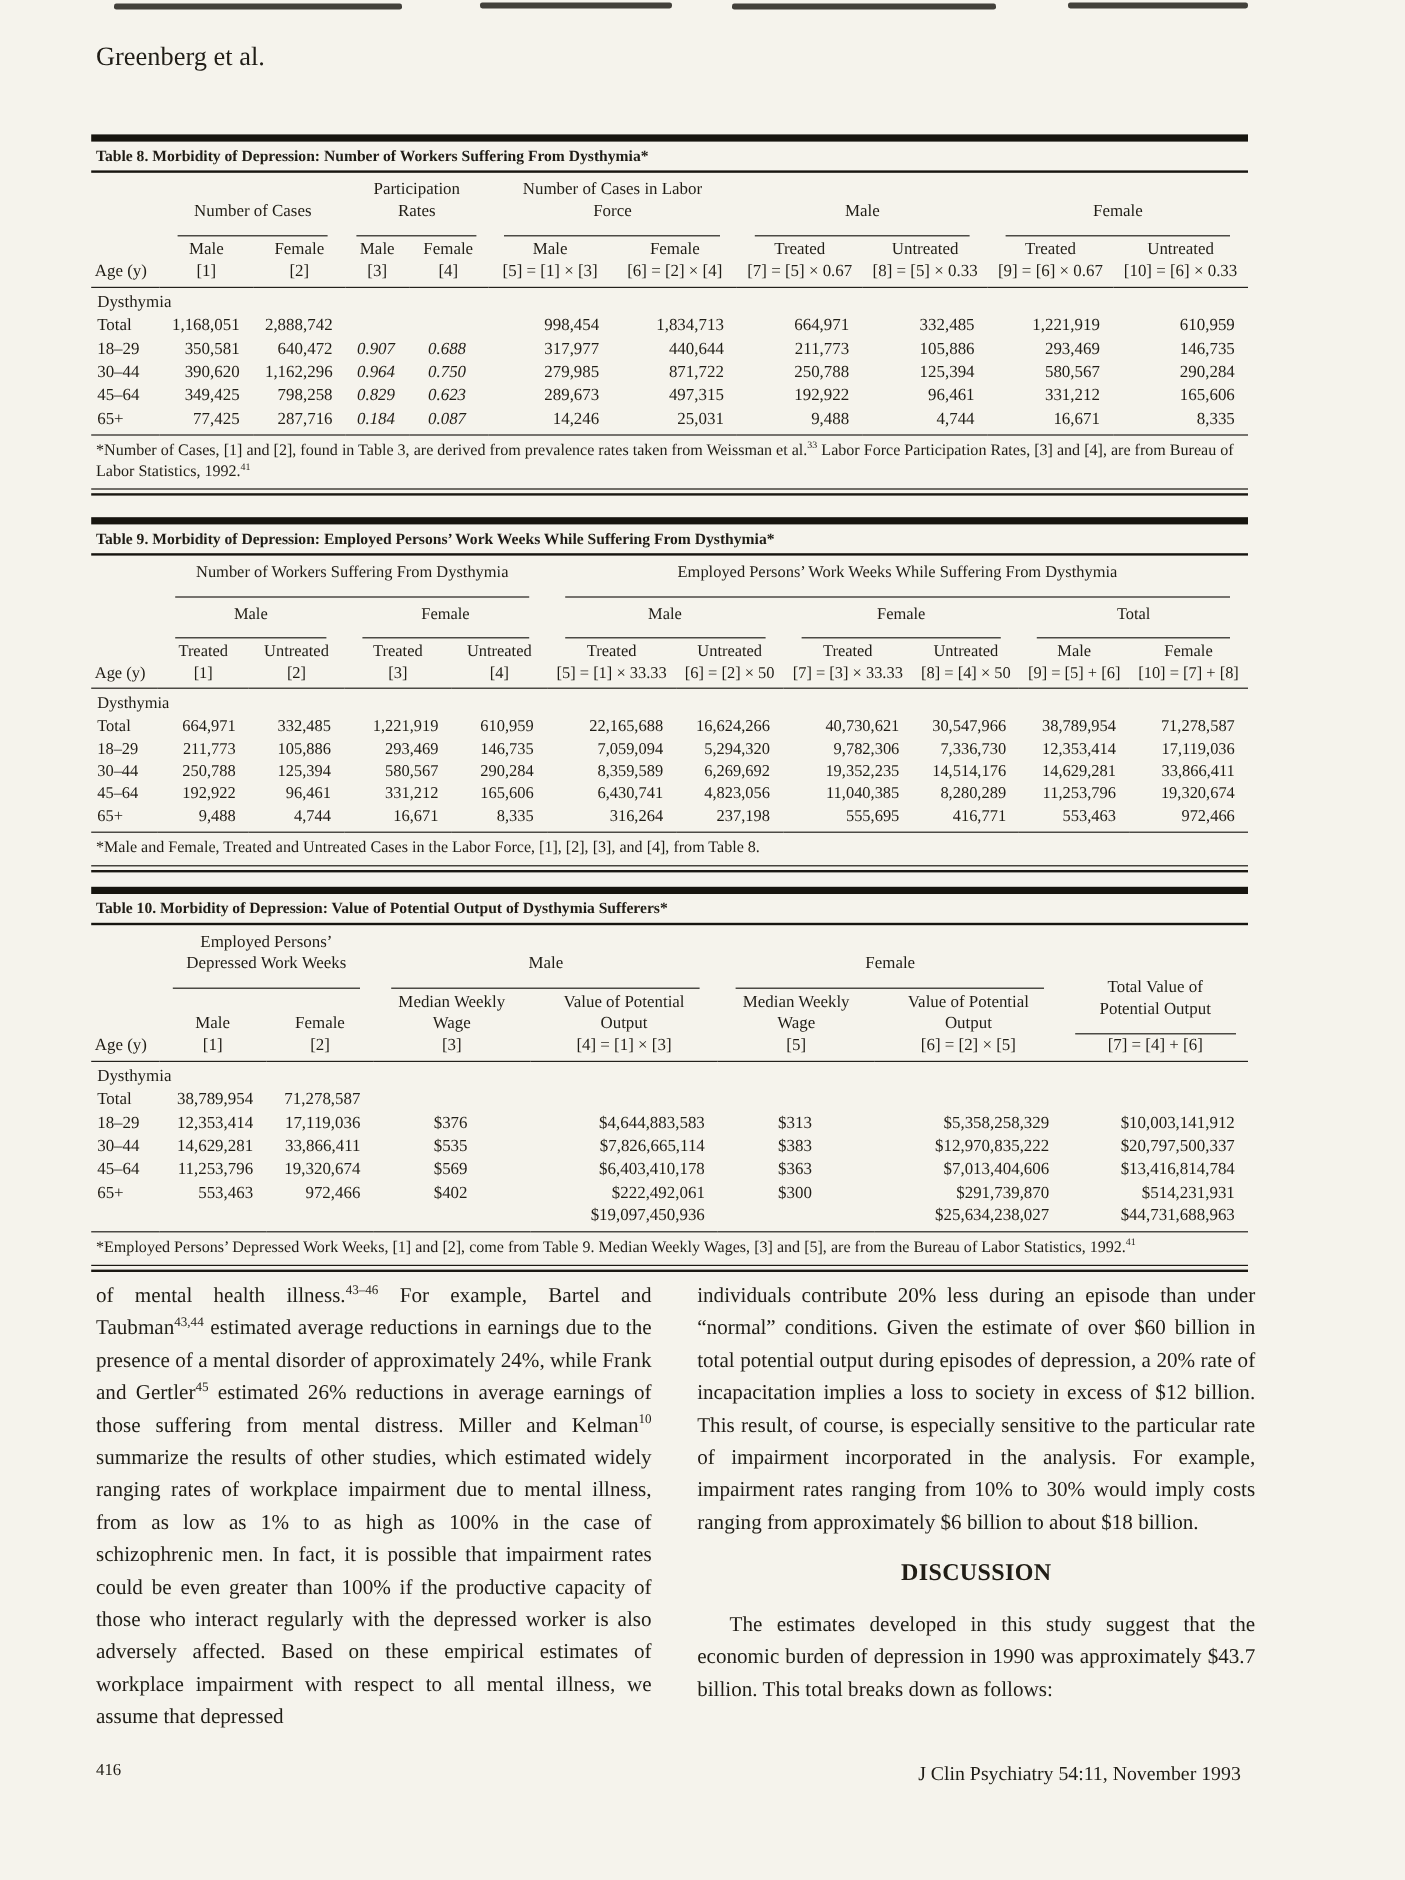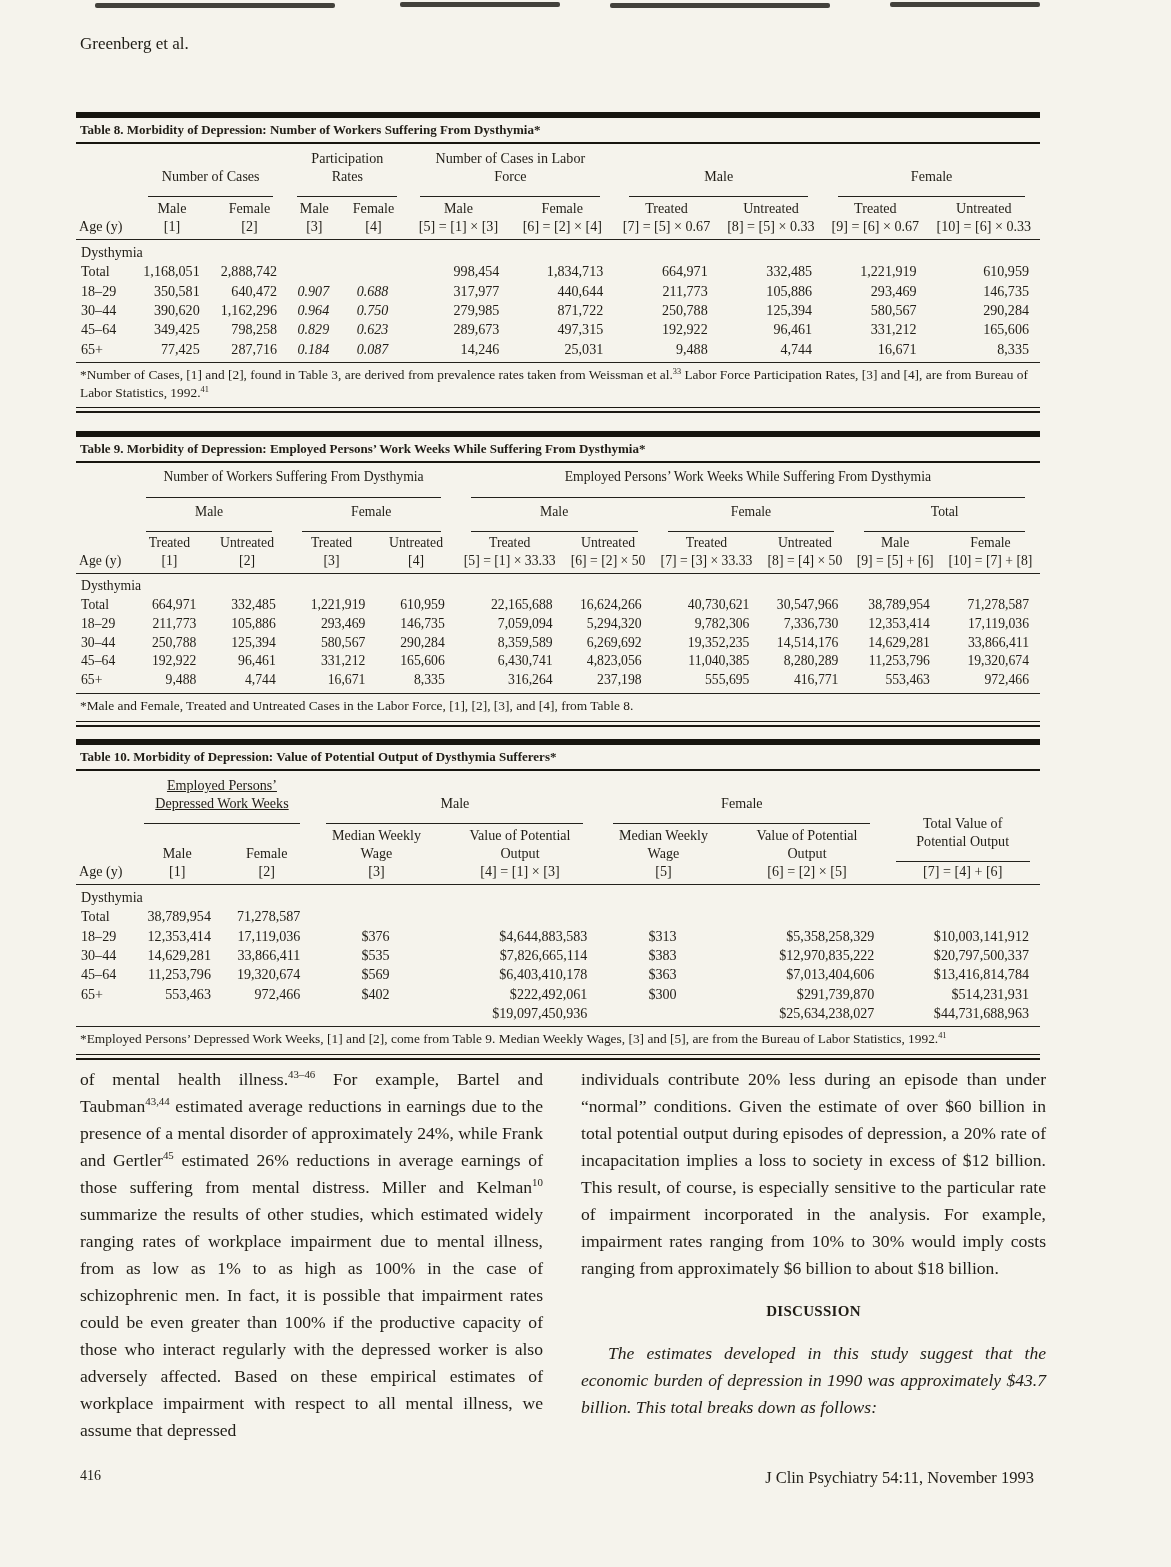--- a/index.html
+++ b/index.html
@@ -2,55 +2,55 @@
 <html><head>
 <meta charset="utf-8">
 <style>
   html,body{margin:0;padding:0;}
   body{
     width:1171px;height:1567px;position:relative;overflow:hidden;
     background:#f5f3ec;color:#201d16;
     font-family:"Liberation Serif","DejaVu Serif",serif;
   }
   .artifact{position:absolute;background:#23211c;border-radius:2px;opacity:.85;}
-  .running-head{position:absolute;left:80px;top:34px;font-size:17px;}
+  .running-head{position:absolute;left:80px;top:34px;font-size:22px;}
   .tablewrap{
     position:absolute;left:76px;width:964px;
     border-top:6px solid #17150f;border-bottom:1.5px solid #1b1812;
   }
   .tablewrap::after{content:"";position:absolute;left:0;right:0;bottom:-6px;border-top:2.5px solid #1b1812;}
   .t-title{font-size:13px;font-weight:700;padding:4px 2px 4px 4px;border-bottom:2.2px solid #17150f;}
   table{width:100%;border-collapse:collapse;font-size:14.1px;border-bottom:1.4px solid #23211c;}
   #t9 table{font-size:13.7px;}
   th{font-weight:400;text-align:center;vertical-align:bottom;padding:2px 3px 0;line-height:1.28;}
   .grp-row th{padding-top:5px;}
   .u{display:block;border-bottom:1.4px solid #23211c;padding:0 2px 11px;margin:0 12px;}
   .nw{white-space:nowrap;}
   .w96{max-width:96px;margin:0 auto;}
   .w110{max-width:112px;margin:0 auto;}
   .w130{max-width:130px;margin:0 auto;}
   .w140{max-width:136px;margin:0 auto;}
-  .w150{max-width:152px;margin:0 auto;text-decoration:underline;}
+  .w150{max-width:152px;margin:0 auto;}
   .w170{max-width:176px;margin:0 auto;}
   .formula-row th{border-bottom:1.4px solid #23211c;white-space:nowrap;padding:0 3px 4px;}
   .agehead{text-align:left;padding-left:5px;}
   tbody td{text-align:right;padding:.5px 11px .5px 2px;line-height:1.3;}
   tbody td.rowlabel{text-align:left;padding-left:5px;white-space:nowrap;}
   tbody td.section{text-align:left;padding-left:5px;}
   tbody tr:first-child td{padding-top:3px;}
   tbody tr:last-child td{padding-bottom:4px;}
   #t8 tbody td:nth-child(4),#t8 tbody td:nth-child(5){text-align:center;padding-right:4px;font-style:italic;}
   #t10 tbody td:nth-child(4),#t10 tbody td:nth-child(6){text-align:center;padding-right:4px;}
   .t-foot{font-size:13.4px;line-height:1.32;padding:3px 4px 6px;}
   sup{font-size:.62em;line-height:0;}
   .col{position:absolute;top:1066px;font-size:17.6px;line-height:27px;text-align:justify;}
   .col-left{left:80px;width:463px;}
   .col-right{left:581px;width:465px;}
-  .discussion{font-weight:700;text-align:center;font-size:15px;margin:16px 0 15px;letter-spacing:.3px;}
-  .indent{text-indent:27px;margin:0;font-style:italic;}
+  .discussion{font-weight:700;text-align:center;font-size:20px;margin:16px 0 15px;letter-spacing:.3px;}
+  .indent{text-indent:27px;margin:0;}
   .p0{margin:0;}
   .footer-left{position:absolute;left:80px;top:1468px;font-size:14px;}
   .footer-right{position:absolute;left:569px;width:465px;top:1468px;font-size:16.5px;text-align:right;}
 </style>
 </head>
 <body>
 
 <div class="artifact" style="left:95px;top:3px;width:240px;height:5px;"></div>
 <div class="artifact" style="left:400px;top:2px;width:160px;height:5px;"></div>
 <div class="artifact" style="left:610px;top:3px;width:220px;height:5px;"></div>

